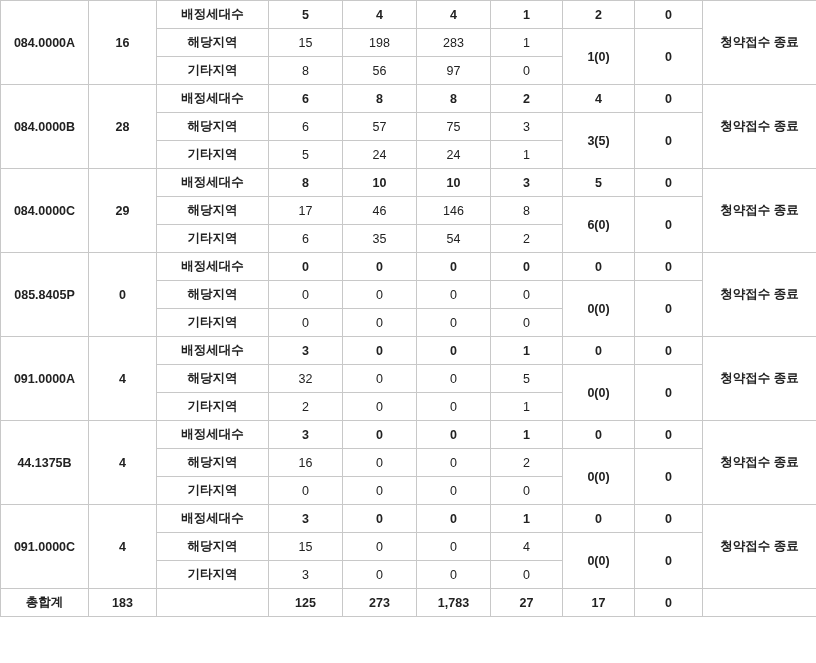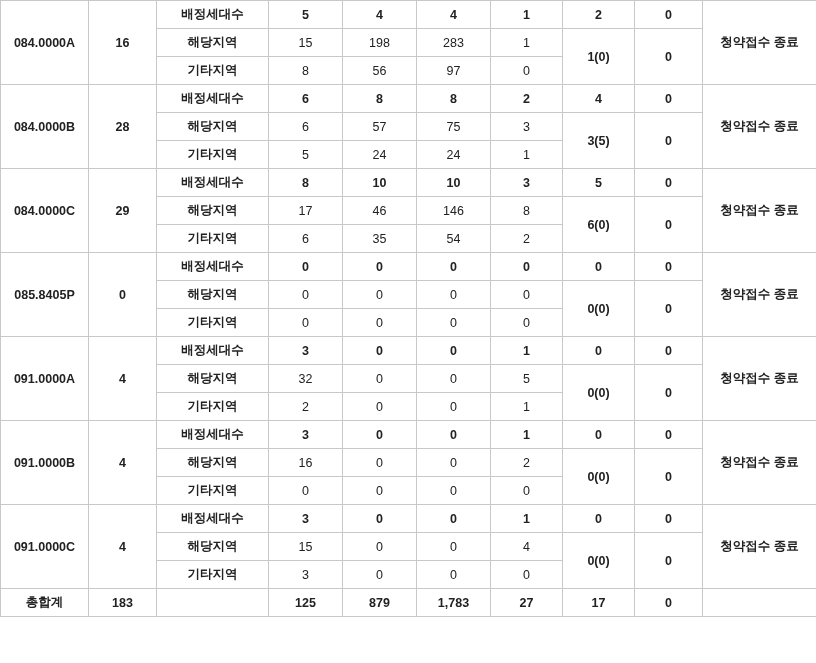--- a/index.html
+++ b/index.html
@@ -215,21 +215,21 @@
     </tr>
     <tr>
       <td class="sub-label">기타지역</td>
       <td>2</td>
       <td>0</td>
       <td>0</td>
       <td>1</td>
     </tr>
 
     <tr>
-      <td class="type-cell" rowspan="3">091.0000B</td>
+      <td class="type-cell" rowspan="3">44.1375B</td>
       <td class="supply-cell" rowspan="3">4</td>
       <td class="label-cell">배정세대수</td>
       <td class="bold">3</td>
       <td class="bold">0</td>
       <td class="bold">0</td>
       <td class="bold">1</td>
       <td class="bold">0</td>
       <td class="bold">0</td>
       <td class="status-cell" rowspan="3">청약접수 종료</td>
     </tr>
@@ -277,21 +277,21 @@
       <td>0</td>
       <td>0</td>
       <td>0</td>
     </tr>
 
     <tr class="total-row">
       <td>총합계</td>
       <td>183</td>
       <td class="empty-cell"></td>
       <td>125</td>
-      <td>879</td>
+      <td>273</td>
       <td>1,783</td>
       <td>27</td>
       <td>17</td>
       <td>0</td>
       <td class="empty-cell"></td>
     </tr>
 
   </tbody>
 </table>
 

